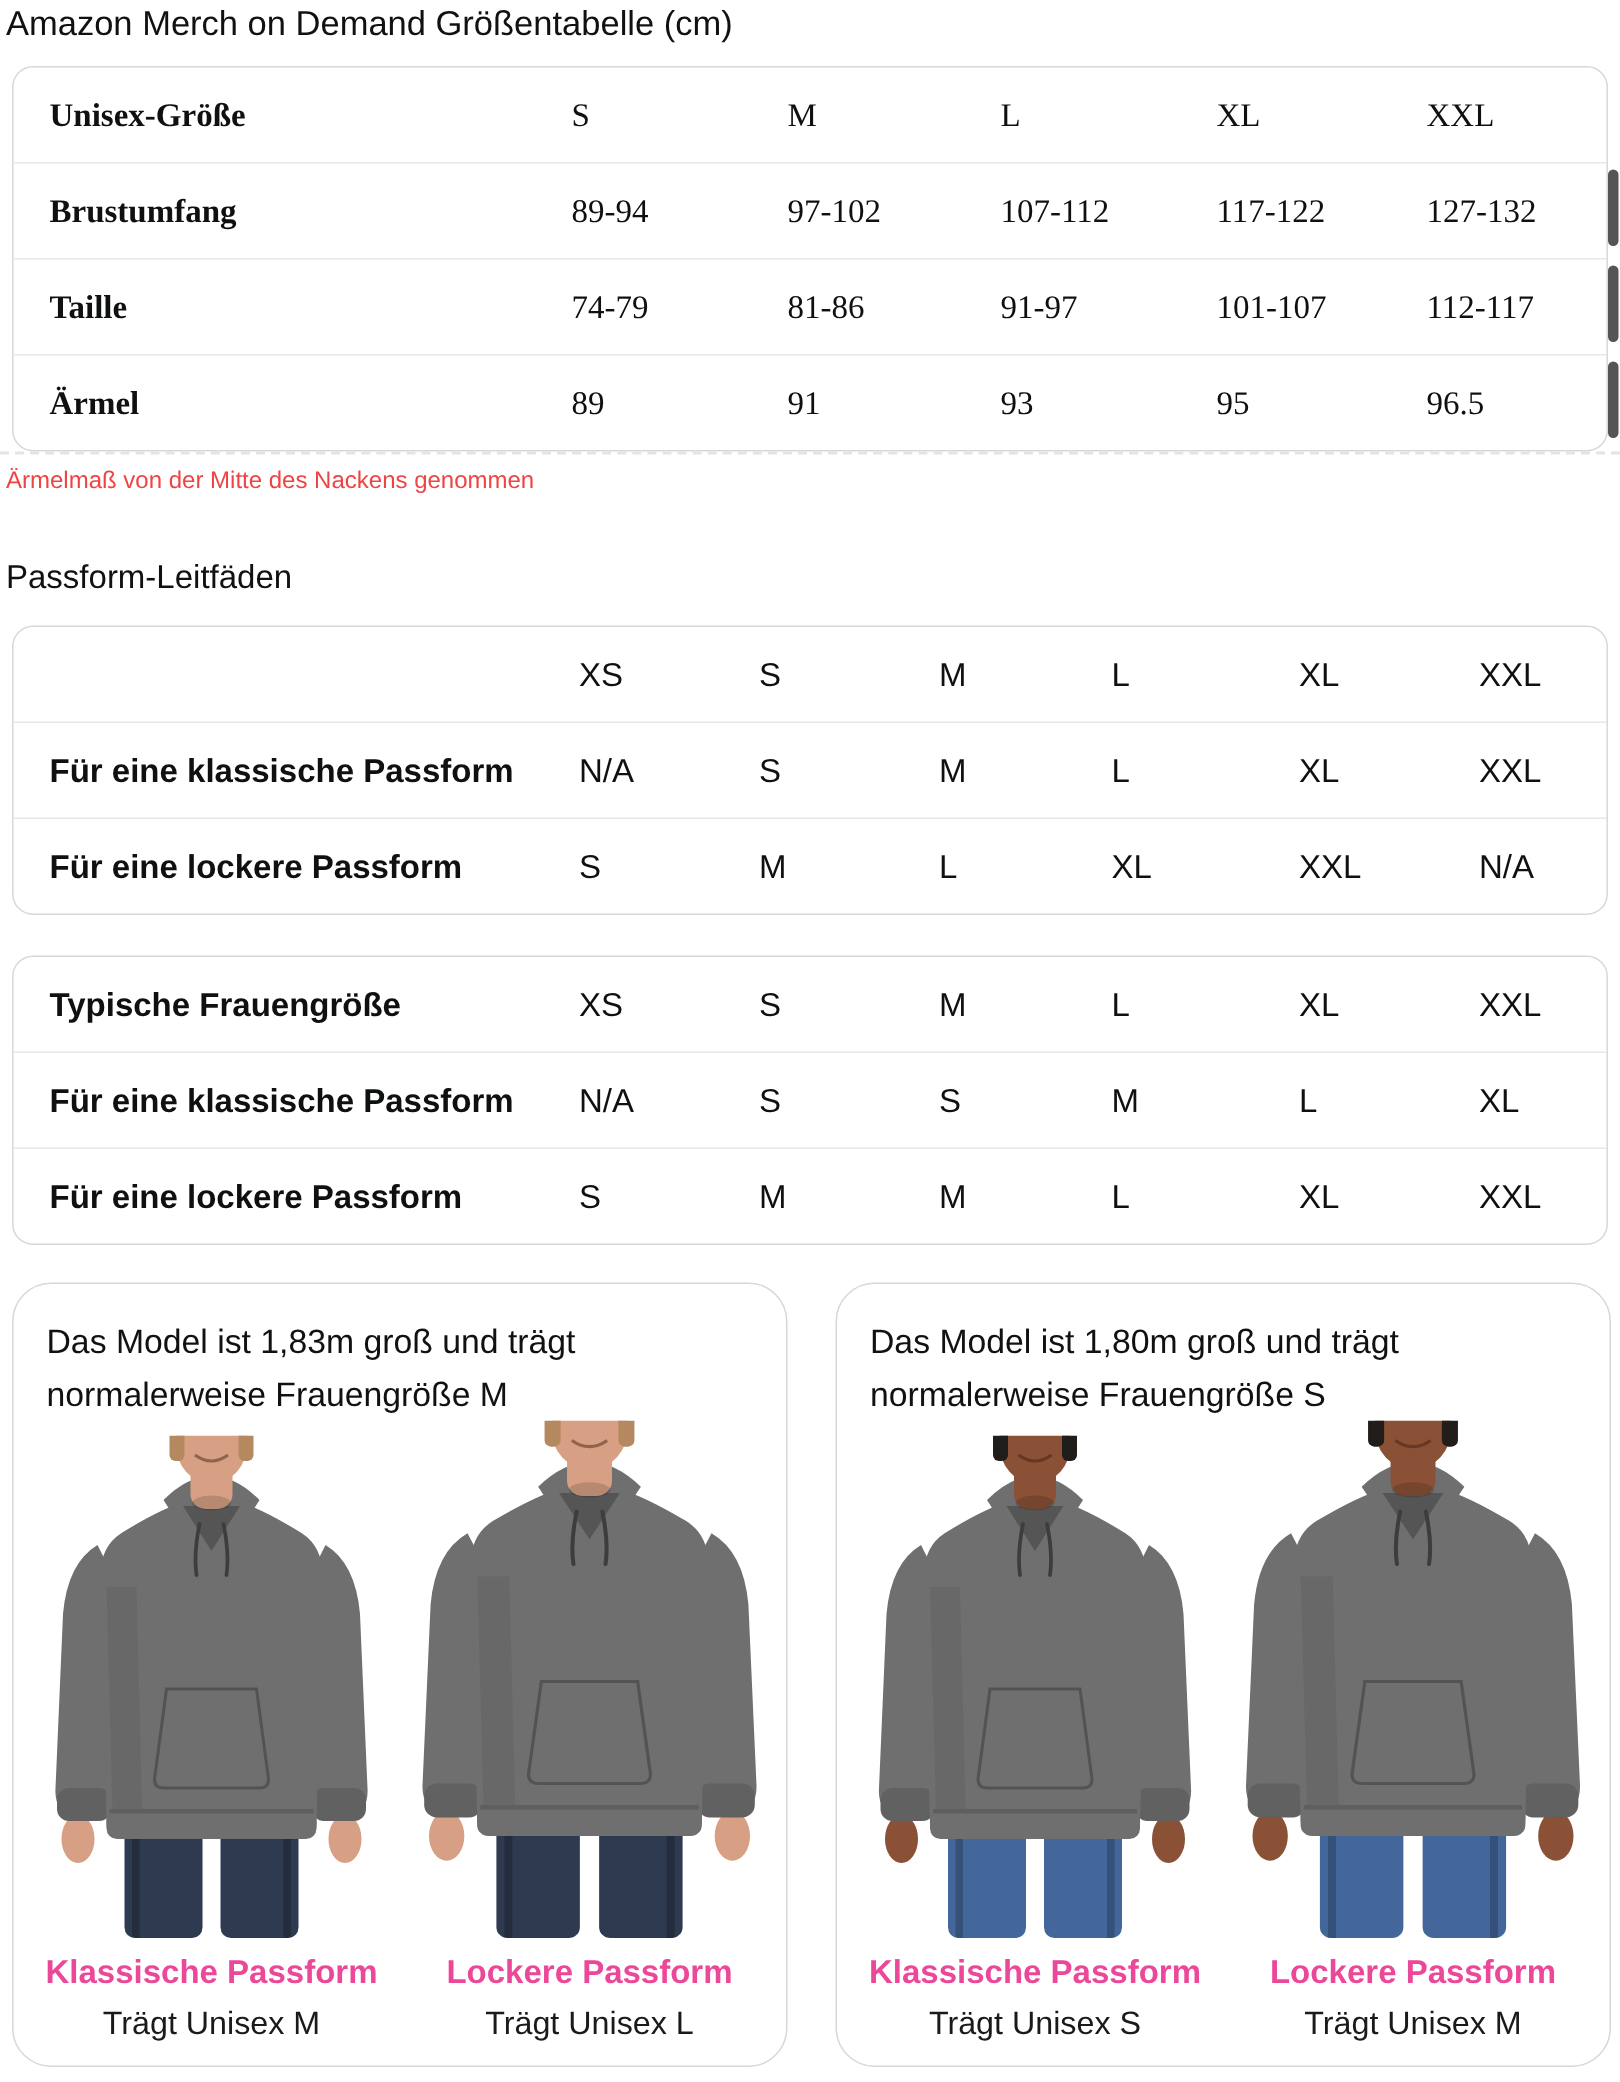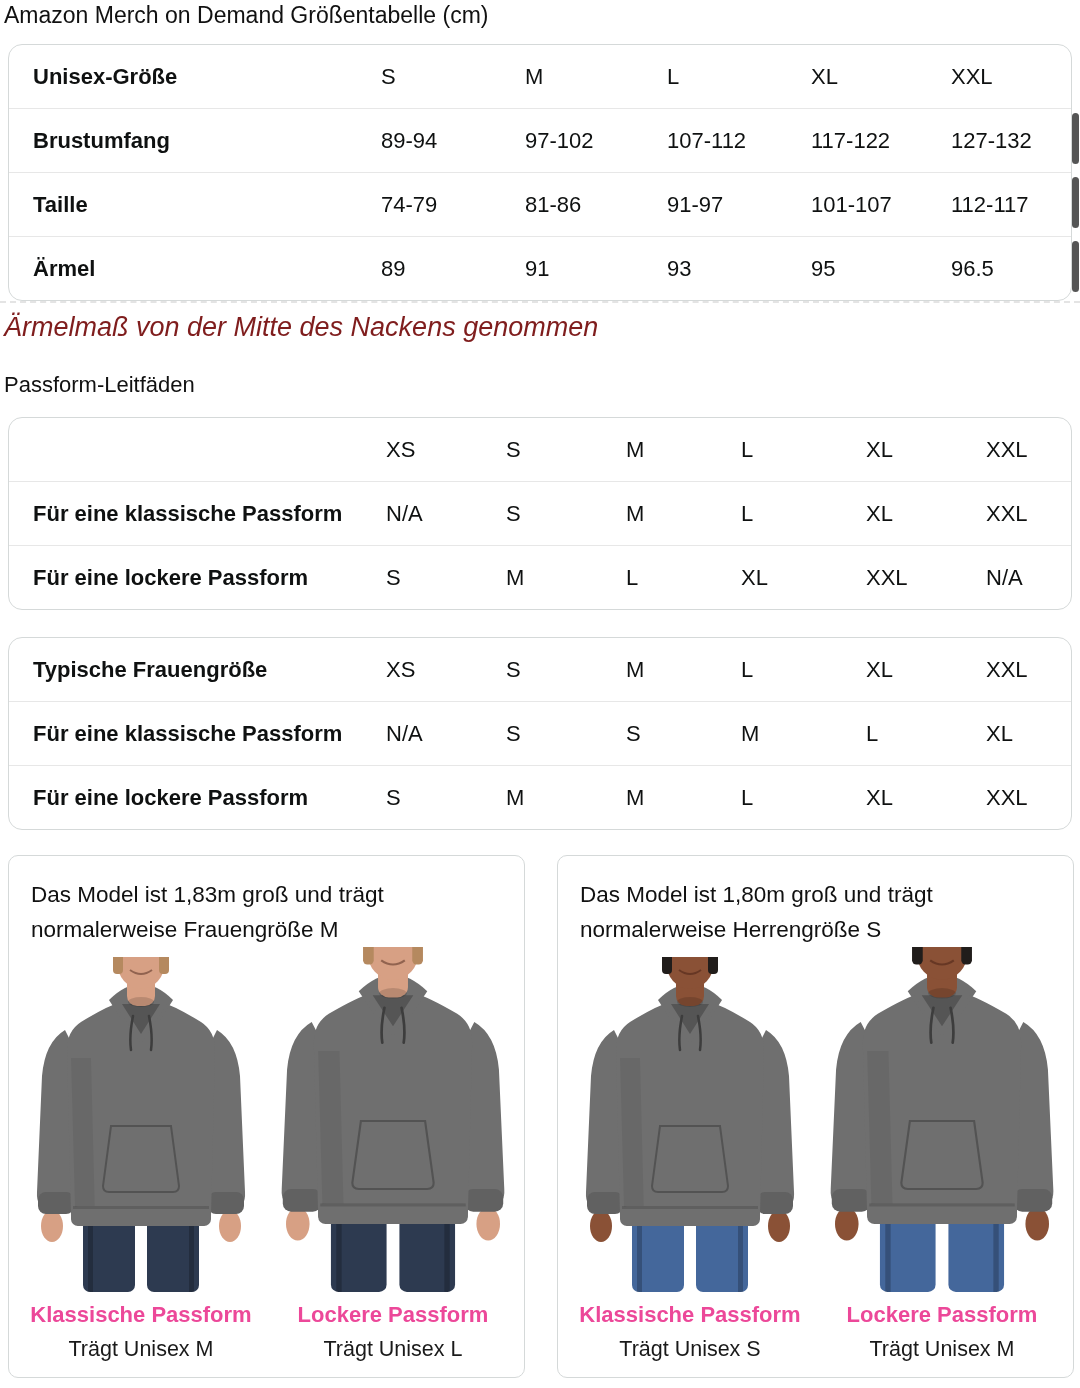--- a/index.html
+++ b/index.html
@@ -38,26 +38,26 @@
   .cols6 .c6{left:977px;}
 
   .scroll-thumb{
     position:absolute; left:1072px; width:7px; border-radius:4px;
     background:var(--c-scrollbar); opacity:.82;
   }
   .stitch-divider{
     left:0; top:301px; width:1080px; height:0;
     border-top:2px dashed #e4e4e4;
   }
-  .note{left:4px; top:312px; font-size:27px; color:#7f1d1d;font-style:italic;}
+  .note{left:4px; top:312px; font-size:16px; color:#ef4444;}
   .section-heading{left:4px; top:372px; font-size:22px; color:#111;}
 
   .card{
     position:absolute; top:855px; width:517px; height:523px;
-    border:1.5px solid var(--c-border); border-radius:10px;
+    border:1.5px solid var(--c-border); border-radius:26px;
     background:#fff; box-sizing:border-box;
   }
   .card.left{left:8px;} .card.right{left:557px;}
   .card .desc{
     position:absolute; left:22px; top:21px; right:16px;
     font-size:22.5px; line-height:35px; color:#111;
   }
   .figure-wrap{position:absolute; top:101px; width:232px; height:336px;}
   .figure-wrap.f1{left:16px;} .figure-wrap.f2{left:268px;}
   .figure-wrap svg{width:100%; height:100%; display:block;}
@@ -115,21 +115,21 @@
       <ellipse cx="116" cy="44" rx="13" ry="5" fill="rgba(0,0,0,0.14)"></ellipse>
       <ellipse cx="116" cy="4" rx="24" ry="27" fill="var(--skin)"></ellipse>
       <path d="M105,12 q11,8 22,0" fill="none" stroke="rgba(60,25,15,0.45)" stroke-width="2"></path>
       <rect x="88" y="-10" width="10" height="26" rx="4" fill="var(--hair)"></rect>
       <rect x="134" y="-10" width="10" height="26" rx="4" fill="var(--hair)"></rect>
     </symbol>
   </svg>
 
   <div class="abs page-title">Amazon Merch on Demand Größentabelle (cm)</div>
 
-  <div class="table" style="top:44px;">
+  <div class="table" style="top:44px;font-family:Liberation Serif, serif;">
     <div class="row cols5">
       <span class="cell label c0">Unisex-Größe</span>
       <span class="cell c1">S</span>
       <span class="cell c2">M</span>
       <span class="cell c3">L</span>
       <span class="cell c4">XL</span>
       <span class="cell c5">XXL</span>
     </div>
     <div class="row cols5">
       <span class="cell label c0">Brustumfang</span>
@@ -242,21 +242,21 @@
     </div>
     <div class="fit-caption cap1">Klassische Passform</div>
     <div class="size-caption cap1">Trägt Unisex M</div>
     <div class="fit-caption cap2">Lockere Passform</div>
     <div class="size-caption cap2">Trägt Unisex L</div>
   </div>
 
   <div class="card right">
     <div class="desc">
       <span>Das Model ist 1,80m groß und trägt</span><br>
-      <span>normalerweise Herrengröße S</span>
+      <span>normalerweise Frauengröße S</span>
     </div>
     <div class="figure-wrap fig-female f1">
       <svg>
           <use href="#hoodie-model"></use>
         </svg>
     </div>
     <div class="figure-wrap fig-female fig-loose f2">
       <svg>
           <use href="#hoodie-model"></use>
         </svg>

